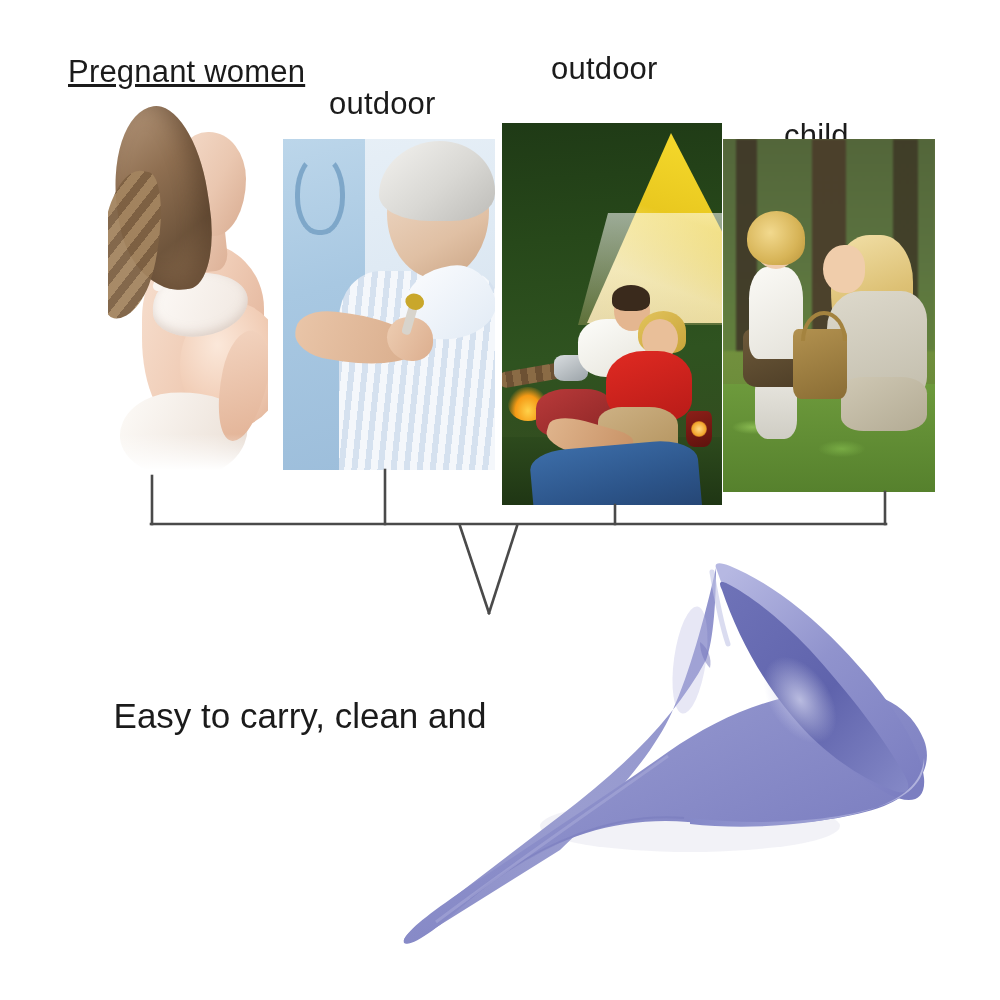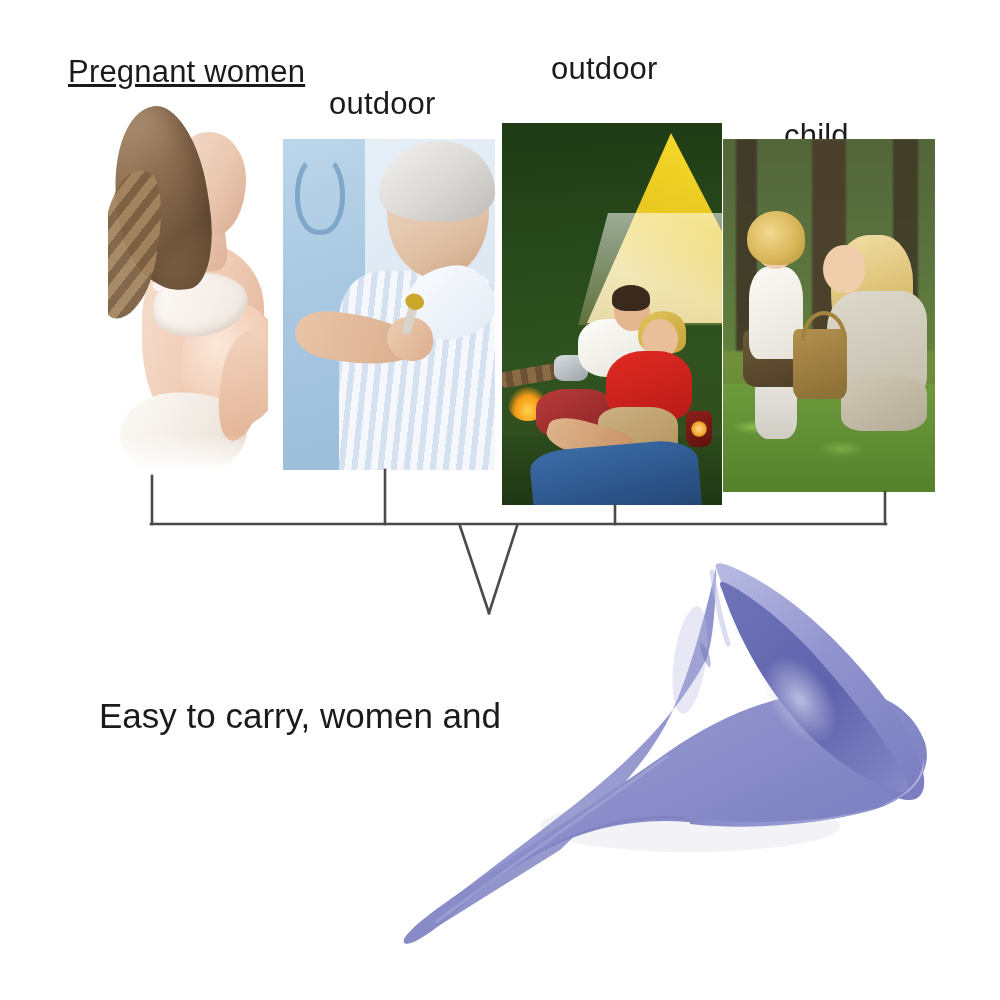--- a/index.html
+++ b/index.html
@@ -537,16 +537,16 @@
     <ellipse cx="800" cy="700" rx="30" ry="48" fill="url(#gGlow)" transform="rotate(-34 800 700)"></ellipse>
     <ellipse cx="690" cy="660" rx="16" ry="54" fill="#b9bbe2" opacity="0.35" transform="rotate(8 690 660)"></ellipse>
     <path d="M 712 572 C 716 596, 720 620, 728 644" stroke="#c2c4e6" stroke-width="5" fill="none" opacity="0.6" stroke-linecap="round"></path>
     <path d="M 470 898 C 540 842, 614 812, 684 818" stroke="#6f73b8" stroke-width="2" fill="none" opacity="0.35"></path>
     <path d="M 436 922 C 510 866, 598 806, 668 756" stroke="#a9abd9" stroke-width="3" fill="none" opacity="0.55"></path>
 
     <path d="M 700 642 C 708 648, 712 658, 710 668 C 704 662, 700 652, 700 642 Z" fill="#7376bb" opacity="0.5"></path>
   </svg>
 
   <div id="caption">
-    <span class="line">Easy to carry, women and</span>
+    <span class="line">Easy to carry, clean and</span>
   </div>
 
 </div>
 
 </body></html>

